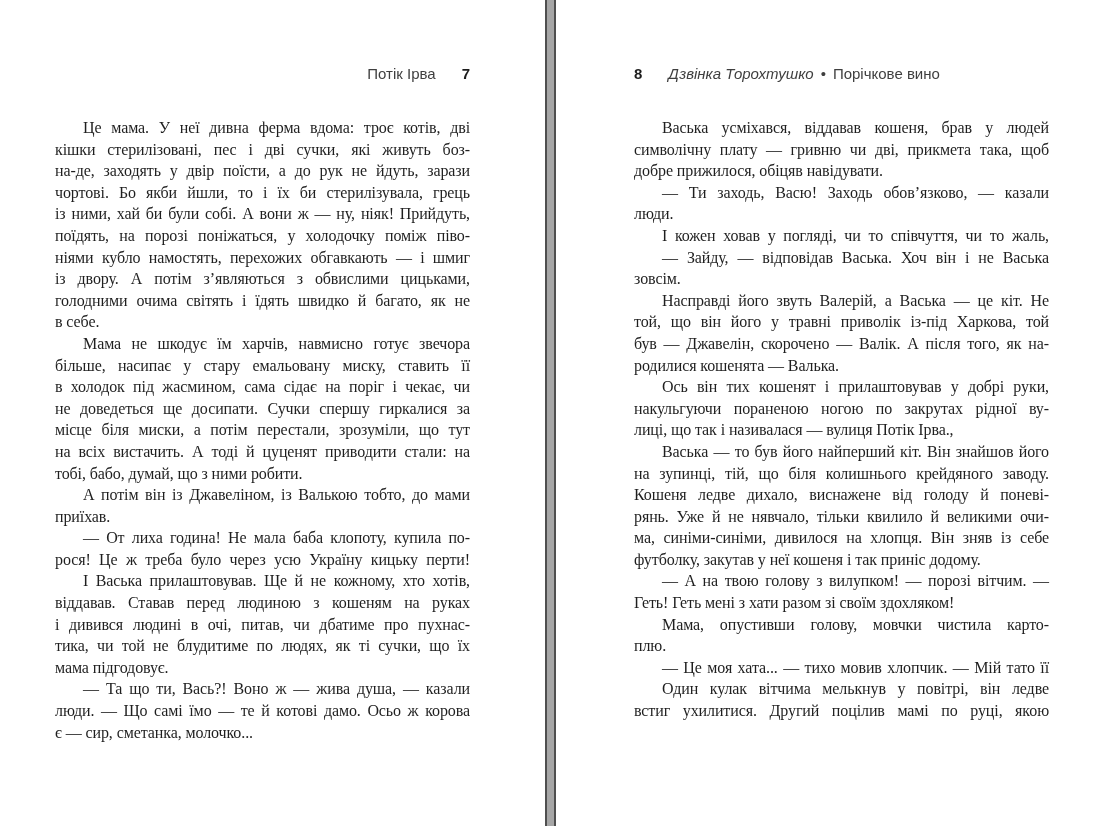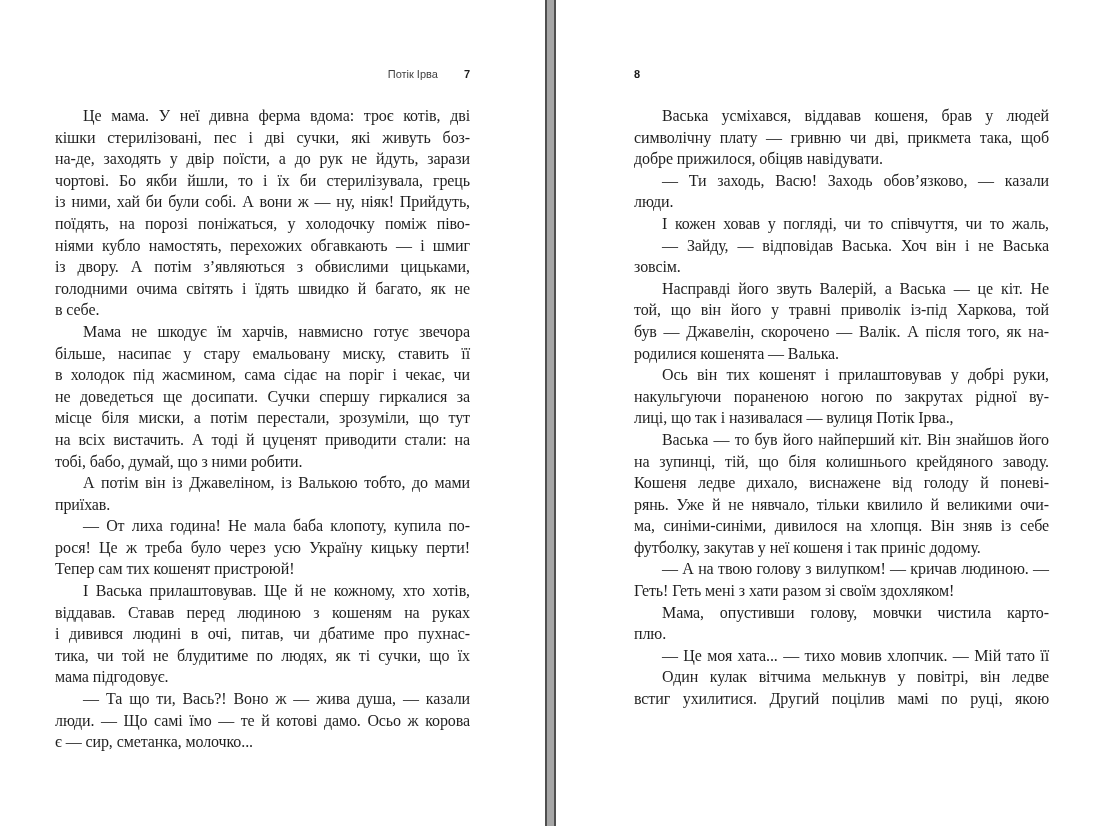--- a/index.html
+++ b/index.html
@@ -36,35 +36,35 @@
     top:64px;
     width:415px;
   }
   .page-left{left:55px;}
   .page-right{left:634px;}
   .running-header{
     display:flex;
     align-items:flex-start;
     gap:26px;
     font-family:"Liberation Sans", sans-serif;
-    font-size:11px;
+    font-size:15px;
     line-height:20px;
     color:var(--header-text);
     height:20px;
   }
   .running-header.align-right{justify-content:flex-end;}
   .running-header.align-left{justify-content:flex-start;}
   .pagenum{
     font-weight:bold;
     color:var(--page-num);
   }
   .header-meta{display:flex;gap:7px;align-items:baseline;}
   .author{font-style:italic;}
   .body-text{
-    margin-top:21px;
+    margin-top:33px;
     font-size:16px;
     line-height:21.6px;
     color:var(--text);
     letter-spacing:-0.1px;
   }
   .ln{
     text-align:justify;
     text-align-last:justify;
   }
   .ln.end{
@@ -100,37 +100,41 @@
         <div class="ln">більше, насипає у стару емальовану миску, ставить її</div>
         <div class="ln">в холодок під жасмином, сама сідає на поріг і чекає, чи</div>
         <div class="ln">не доведеться ще досипати. Сучки спершу гиркалися за</div>
         <div class="ln">місце біля миски, а потім перестали, зрозуміли, що тут</div>
         <div class="ln">на всіх вистачить. А тоді й цуценят приводити стали: на</div>
         <div class="ln end">тобі, бабо, думай, що з ними робити.</div>
         <div class="ln ind">А потім він із Джавеліном, із Валькою тобто, до мами</div>
         <div class="ln end">приїхав.</div>
         <div class="ln ind">— От лиха година! Не мала баба клопоту, купила по-</div>
         <div class="ln">рося! Це ж треба було через усю Україну кицьку перти!</div>
-        <div class="ln end">Тепер сам тих кошенят пристроюй!</div>
         <div class="ln ind">І Васька прилаштовував. Ще й не кожному, хто хотів,</div>
         <div class="ln">віддавав. Ставав перед людиною з кошеням на руках</div>
         <div class="ln">і дивився людині в очі, питав, чи дбатиме про пухнас-</div>
         <div class="ln">тика, чи той не блудитиме по людях, як ті сучки, що їх</div>
         <div class="ln end">мама підгодовує.</div>
         <div class="ln ind">— Та що ти, Вась?! Воно ж — жива душа, — казали</div>
         <div class="ln">люди. — Що самі їмо — те й котові дамо. Осьо ж корова</div>
         <div class="ln end">є — сир, сметанка, молочко...</div>
       </div>
   </div>
 
   <div class="spine"></div>
 
   <div class="page page-right">
     <div class="running-header align-left">
       <span class="pagenum">8</span>
+      <span class="header-meta">
+        <span class="author">Дзвінка Торохтушко</span>
+        <span>•</span>
+        <span>Порічкове вино</span>
+      </span>
     </div>
     <div class="body-text">
         <div class="ln ind">Васька усміхався, віддавав кошеня, брав у людей</div>
         <div class="ln">символічну плату — гривню чи дві, прикмета така, щоб</div>
         <div class="ln end">добре прижилося, обіцяв навідувати.</div>
         <div class="ln ind">— Ти заходь, Васю! Заходь обов’язково, — казали</div>
         <div class="ln end">люди.</div>
         <div class="ln ind">І кожен ховав у погляді, чи то співчуття, чи то жаль,</div>
         <div class="ln ind">— Зайду, — відповідав Васька. Хоч він і не Васька</div>
         <div class="ln end">зовсім.</div>
@@ -140,21 +144,21 @@
         <div class="ln end">родилися кошенята — Валька.</div>
         <div class="ln ind">Ось він тих кошенят і прилаштовував у добрі руки,</div>
         <div class="ln">накульгуючи пораненою ногою по закрутах рідної ву-</div>
         <div class="ln end">лиці, що так і називалася — вулиця Потік Ірва.,</div>
         <div class="ln ind">Васька — то був його найперший кіт. Він знайшов його</div>
         <div class="ln">на зупинці, тій, що біля колишнього крейдяного заводу.</div>
         <div class="ln">Кошеня ледве дихало, виснажене від голоду й поневі-</div>
         <div class="ln">рянь. Уже й не нявчало, тільки квилило й великими очи-</div>
         <div class="ln">ма, синіми-синіми, дивилося на хлопця. Він зняв із себе</div>
         <div class="ln end">футболку, закутав у неї кошеня і так приніс додому.</div>
-        <div class="ln ind">— А на твою голову з вилупком! — кричав людиною. —</div>
+        <div class="ln ind">— А на твою голову з вилупком! — порозі вітчим. —</div>
         <div class="ln end">Геть! Геть мені з хати разом зі своїм здохляком!</div>
         <div class="ln ind">Мама, опустивши голову, мовчки чистила карто-</div>
         <div class="ln end">плю.</div>
         <div class="ln ind">— Це моя хата... — тихо мовив хлопчик. — Мій тато її</div>
         <div class="ln ind">Один кулак вітчима мелькнув у повітрі, він ледве</div>
         <div class="ln">встиг ухилитися. Другий поцілив мамі по руці, якою</div>
       </div>
   </div>
 
 </div>

